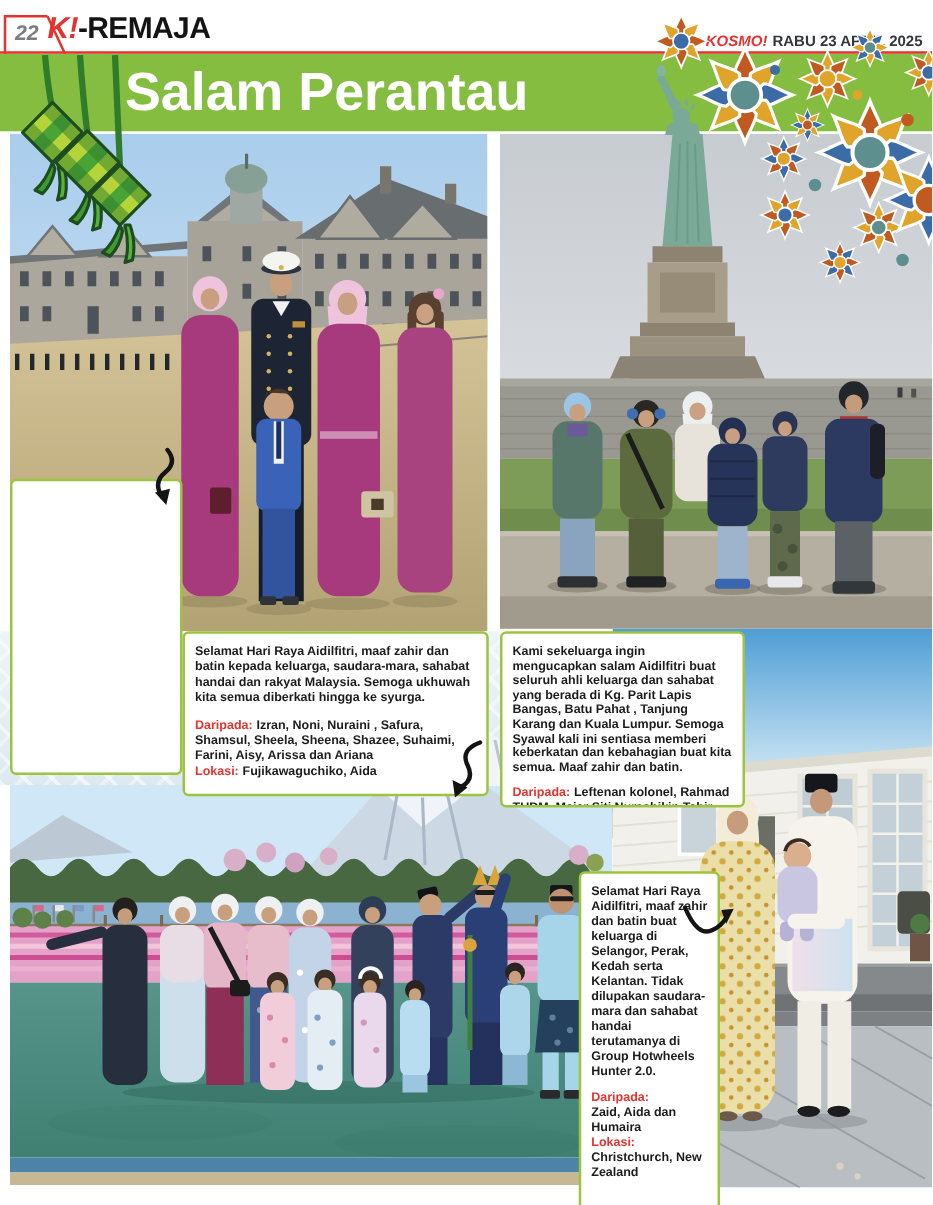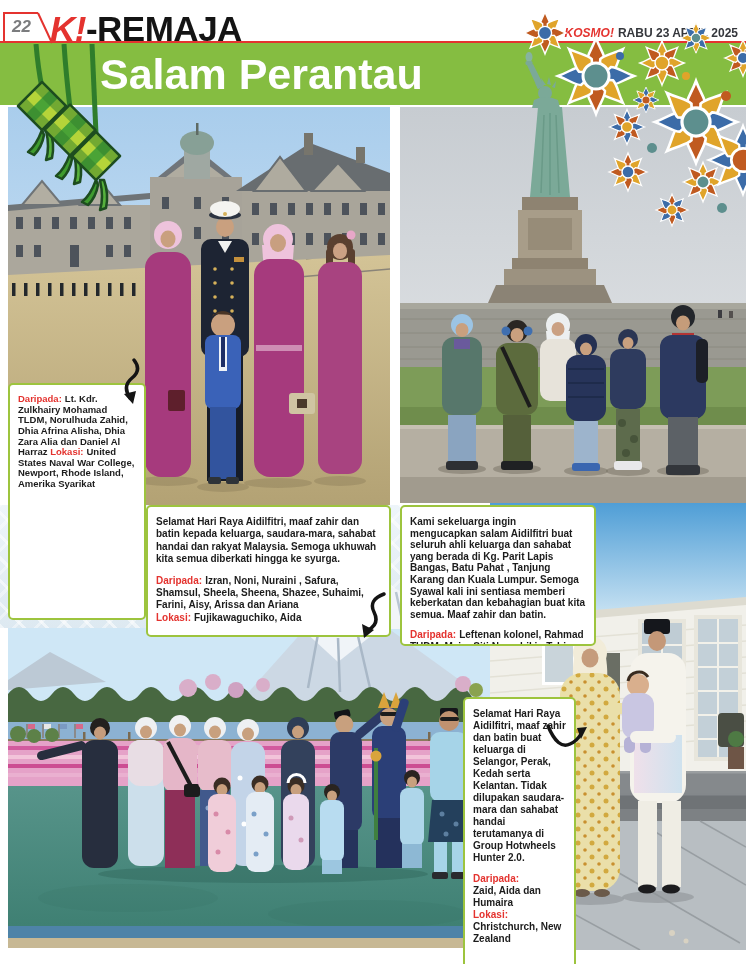--- a/index.html
+++ b/index.html
@@ -1,21 +1,21 @@
 <!DOCTYPE html>
 <html><head>
 <meta charset="utf-8">
 <style>
   html,body{margin:0;padding:0;background:#ffffff;}
   .page{position:relative;width:746px;height:964px;background:#ffffff;overflow:hidden;
         font-family:"Liberation Sans","DejaVu Sans",sans-serif;}
   .abs{position:absolute;}
   
   .page-number{left:12px;top:17px;font-size:17px;font-weight:700;color:#7b7c7e;z-index:4;font-style:italic;}
-  .section-title{left:50px;top:9px;font-size:35px;font-weight:800;letter-spacing:-0.5px;color:#141414;z-index:4;}
+  .section-title{left:38px;top:9px;font-size:24px;font-weight:800;letter-spacing:-0.5px;color:#141414;z-index:4;}
   .section-title .k{color:#e4332f;font-style:italic;}
   .masthead-date{right:8px;top:26px;font-size:12px;font-weight:700;color:#35373c;z-index:4;}
   .masthead-date .mast{color:#e4332f;font-style:italic;margin-right:4px;}
   .red-rule{left:0;top:41px;width:746px;height:2px;background:#e4332f;z-index:3;}
   .banner{left:0;top:43px;width:746px;height:62px;background:#85bd41;z-index:1;padding-left:32px;}
   .headline{position:absolute;left:100px;top:0;font-size:43px;font-weight:700;color:#ffffff;line-height:62px;}
   
   .texture{left:0;top:505px;width:400px;height:123px;z-index:0;
            background:linear-gradient(180deg,#eef5fa 0%,#dde9f1 100%);}
   .texture:after{content:"";position:absolute;inset:0;
@@ -722,24 +722,20 @@
         </g>
       <circle cx="152" cy="148" r="5" fill="#5d8f8e"></circle>
       <circle cx="186" cy="76" r="4" fill="#e0a42a"></circle>
       <circle cx="226" cy="96" r="5" fill="#c05a20"></circle>
       <circle cx="120" cy="56" r="4" fill="#3c6ca8"></circle>
       <circle cx="222" cy="208" r="5" fill="#5d8f8e"></circle>
     </g>
   </svg>
 
   <div class="abs cap-box" id="box-newport">
-    <p class="cap-meta">
-      <span class="lbl">Daripada:</span><span>Lt. Kdr. Zulkhairy Mohamad TLDM, Norulhuda Zahid, Dhia Afrina Alisha, Dhia Zara Alia dan Daniel Al Harraz</span>
-      <span class="lbl">Lokasi:</span><span>United States Naval War College, Newport, Rhode Island, Amerika Syarikat</span>
-    </p>
   </div>
 
   <div class="abs cap-box" id="box-fuji">
     <p class="cap-body">Selamat Hari Raya Aidilfitri, maaf zahir dan batin kepada keluarga, saudara-mara, sahabat handai dan rakyat Malaysia. Semoga ukhuwah kita semua diberkati hingga ke syurga.</p>
     <p class="cap-meta">
       <span class="lbl">Daripada:</span><span>Izran, Noni, Nuraini , Safura, Shamsul, Sheela, Sheena, Shazee, Suhaimi, Farini, Aisy, Arissa dan Ariana</span><br>
       <span class="lbl">Lokasi:</span><span>Fujikawaguchiko, Aida</span>
     </p>
   </div>
 

